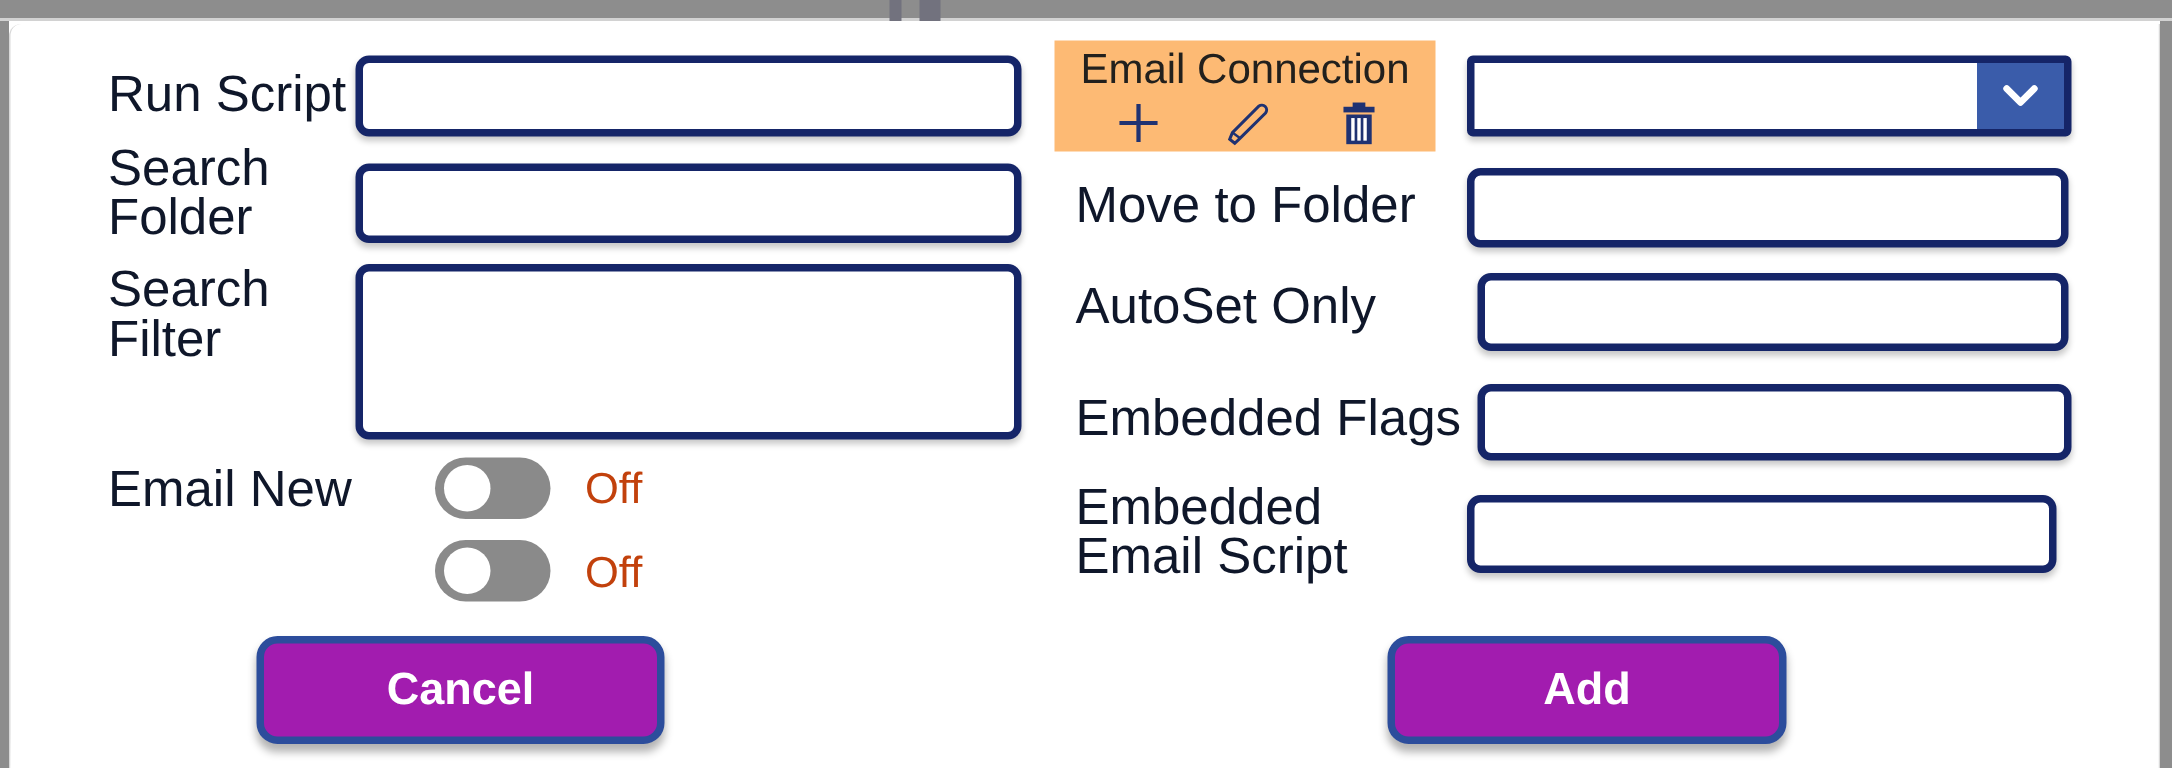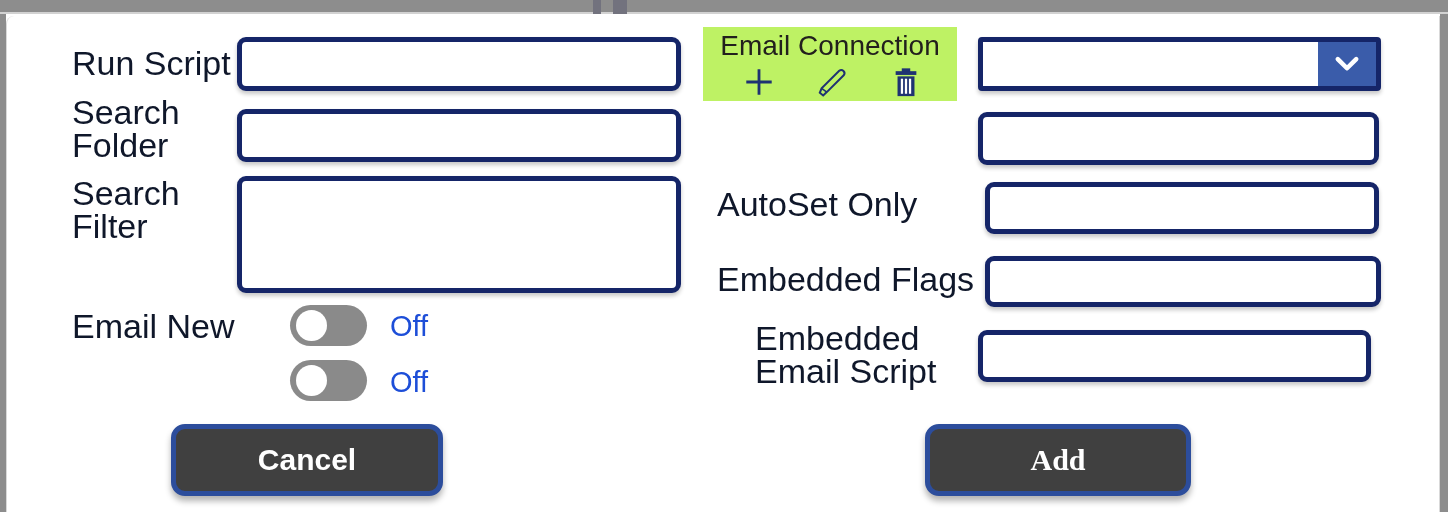--- a/index.html
+++ b/index.html
@@ -30,41 +30,41 @@
     position:absolute; left:978px; top:37px; width:403px; height:54px;
     background:#ffffff; border:5px solid #152568; border-radius:4px;
     box-shadow:0 3px 4px rgba(0,0,0,0.22); cursor:pointer;
   }
   .dd-value { position:absolute; left:10px; top:5px; right:64px; font-size:26px; color:#22201d; overflow:hidden; white-space:nowrap; }
   .dd-chevron {
     position:absolute; right:0; top:0; width:58px; height:44px;
     background:#3a5caa; display:flex; align-items:center; justify-content:center;
   }
 
-  .email-block { position:absolute; left:703px; top:27px; width:254px; height:74px; background:#bef264; }
+  .email-block { position:absolute; left:703px; top:27px; width:254px; height:74px; background:#fdba74; }
   .email-label { position:absolute; left:0; top:3px; width:100%; text-align:center; color:#22201d; font-size:28px; }
   .email-icons { position:absolute; left:0; top:38px; width:100%; height:34px; display:flex; align-items:center; }
   .icon-btn { background:none; border:none; cursor:pointer; padding:0; display:flex; align-items:center; justify-content:center; }
   .icon-plus   { position:absolute; left:40px; }
   .icon-pencil { position:absolute; left:112px; }
   .icon-trash  { position:absolute; left:187px; }
 
   .toggle { position:absolute; width:77px; height:41px; border-radius:21px; background:#8a8a8a; cursor:pointer; }
   .toggle .knob { position:absolute; left:6px; top:5px; width:31px; height:31px; border-radius:50%; background:#ffffff; }
-  .toggle-state { position:absolute; color:#1d4ed8; font-size:29px; }
+  .toggle-state { position:absolute; color:#c2410c; font-size:29px; }
 
   .btn {
     position:absolute; height:72px; border-radius:14px;
-    background:#404040; border:5px solid #2c4d9c; color:#ffffff;
+    background:#a21caf; border:5px solid #2c4d9c; color:#ffffff;
     font-family:"Liberation Sans","DejaVu Sans",sans-serif;
     font-size:30px; font-weight:bold; cursor:pointer;
     box-shadow:0 5px 6px rgba(0,0,0,0.3);
   }
   .btn-cancel { left:171px; top:424px; width:272px; }
-  .btn-add    { left:925px; top:424px; width:266px;font-family:Liberation Serif, serif; }
+  .btn-add    { left:925px; top:424px; width:266px; }
 </style>
 </head>
 <body>
 
 <div class="screen">
   <div class="top-bar">
     <div class="top-accent accent-1"></div>
     <div class="top-accent accent-2"></div>
   </div>
   <div class="frame-left"></div>
@@ -124,26 +124,27 @@
 
   <div class="dropdown">
     <div class="dd-value"></div>
     <div class="dd-chevron">
       <svg width="34" height="34" viewBox="0 0 24 24">
         <path d="M5.5 8.5 L12 15 L18.5 8.5" fill="none" stroke="#ffffff" stroke-width="3.2" stroke-linecap="round" stroke-linejoin="round"></path>
       </svg>
     </div>
   </div>
 
+  <div class="lbl" style="left:717px; top:121px; width:250px;">Move to Folder</div>
   <input class="tin" style="left: 978px; top: 112px; width: 401px; height: 53px;" value="">
 
   <div class="lbl" style="left:717px; top:188px; width:250px;">AutoSet Only</div>
   <input class="tin" style="left: 985px; top: 182px; width: 394px; height: 52px;" value="">
 
   <div class="lbl" style="left:717px; top:263px; width:260px;">Embedded Flags</div>
   <input class="tin" style="left: 985px; top: 256px; width: 396px; height: 51px;" value="">
 
-  <div class="lbl" style="left:717px; top:322px; width:220px;margin-left:38px;">Embedded
+  <div class="lbl" style="left:717px; top:322px; width:220px;">Embedded
 Email Script</div>
   <input class="tin" style="left: 978px; top: 330px; width: 393px; height: 52px;" value="">
 
   <button class="btn btn-add">Add</button>
 </div>
 
 </body></html>

